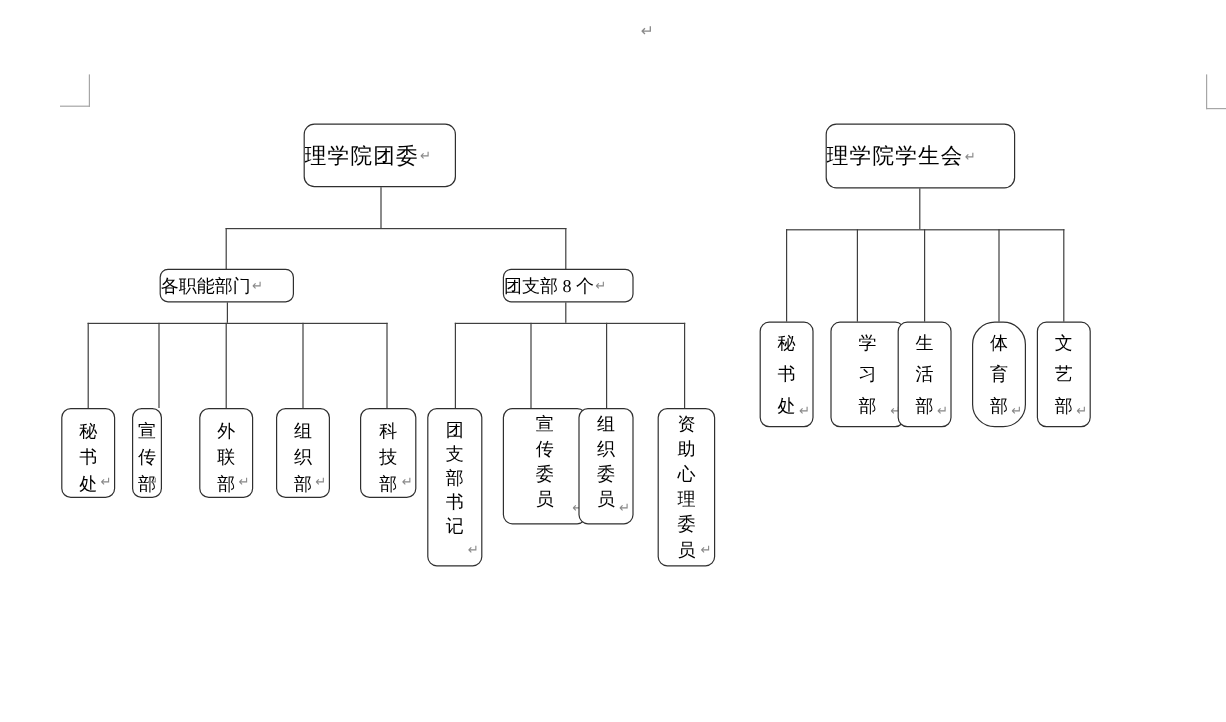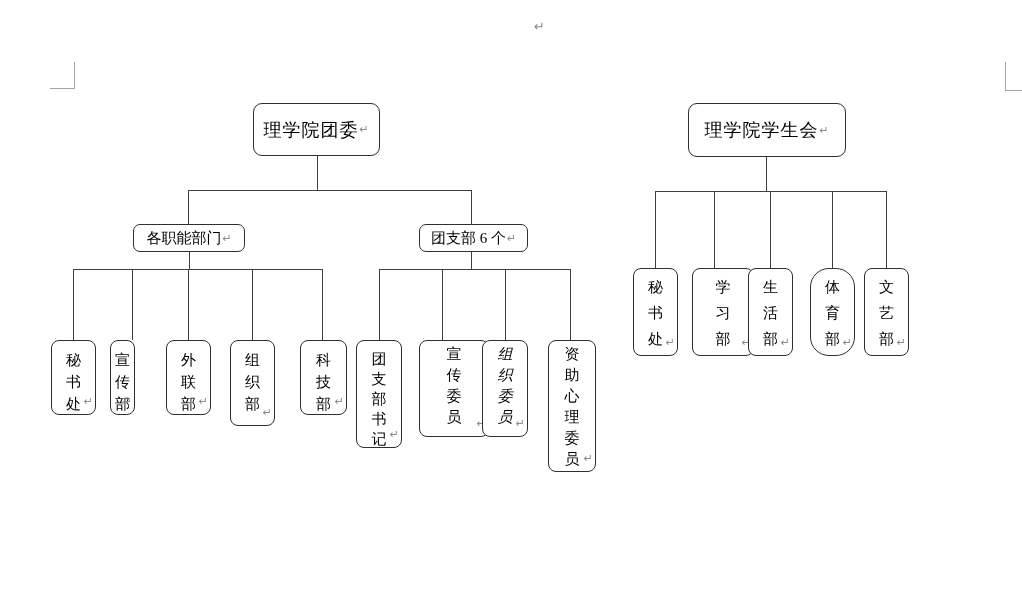--- a/index.html
+++ b/index.html
@@ -23,21 +23,21 @@
   .line{position:absolute;background:var(--line);}
   .hline{height:1px;}
   .vline{width:1px;}
   
   .obox{
     position:absolute;
     border:1.4px solid var(--border);
     border-radius:9px;
     background:#fff;
     box-sizing:border-box;
-    display:flex;align-items:center;justify-content:center;
+    display:flex;align-items:center;
     text-align:center;
   }
   .rootbox{font-size:18px;letter-spacing:1px;}
   .l2box{font-size:15px;border-radius:7px;}
   .vbox{border-radius:8px;align-items:flex-start;}
   .vtext{
     display:block;width:17px;margin:8px auto 0 auto;
     font-size:15px;line-height:22px;
     word-break:break-all;text-align:center;
   }
@@ -101,54 +101,54 @@
     <span>理学院团委</span>
       <span class="pmark inlinemark">↵</span>
   </div>
 
   <div class="obox l2box" style="left:133px;top:224px;width:112px;height:28px;">
     <span>各职能部门</span>
       <span class="pmark inlinemark">↵</span>
   </div>
 
   <div class="obox l2box" style="left:419px;top:224px;width:109px;height:28px;">
-    <span>团支部 6 个</span>
+    <span>团支部 8 个</span>
       <span class="pmark inlinemark">↵</span>
   </div>
 
   <div class="obox vbox lh22" style="left:51px;top:340px;width:45px;height:75px;">
     <span class="vtext">秘书处</span>
     <span class="pmark vmark">↵</span>
   </div>
   <div class="obox vbox lh22" style="left:110px;top:340px;width:25px;height:75px;">
     <span class="vtext">宣传部</span>
     <span class="pmark vmark">↵</span>
   </div>
   <div class="obox vbox lh22" style="left:166px;top:340px;width:45px;height:75px;">
     <span class="vtext">外联部</span>
     <span class="pmark vmark">↵</span>
   </div>
-  <div class="obox vbox lh22" style="left:230px;top:340px;width:45px;height:86px;">
+  <div class="obox vbox lh22" style="left:230px;top:340px;width:45px;height:75px;">
     <span class="vtext">组织部</span>
     <span class="pmark vmark">↵</span>
   </div>
   <div class="obox vbox lh22" style="left:300px;top:340px;width:47px;height:75px;">
     <span class="vtext">科技部</span>
     <span class="pmark vmark">↵</span>
   </div>
 
-  <div class="obox vbox lh20" style="left:356px;top:340px;width:46px;height:108px;">
+  <div class="obox vbox lh20" style="left:356px;top:340px;width:46px;height:132px;">
     <span class="vtext">团支部书记</span>
     <span class="pmark vmark">↵</span>
   </div>
   <div class="obox vbox lh21" style="left:419px;top:340px;width:70px;height:97px;">
     <span class="vtext">宣传委员</span>
     <span class="pmark vmark">↵</span>
   </div>
-  <div class="obox vbox lh21" style="left:482px;top:340px;width:46px;height:97px;font-style:italic;">
+  <div class="obox vbox lh21" style="left:482px;top:340px;width:46px;height:97px;">
     <span class="vtext">组织委员</span>
     <span class="pmark vmark">↵</span>
   </div>
   <div class="obox vbox lh21" style="left:548px;top:340px;width:48px;height:132px;">
     <span class="vtext">资助心理委员</span>
     <span class="pmark vmark">↵</span>
   </div>
 
   <div class="line vline" style="left:766px;top:157px;height:34px;"></div>
   <div class="line hline" style="left:655px;top:191px;width:232px;"></div>

